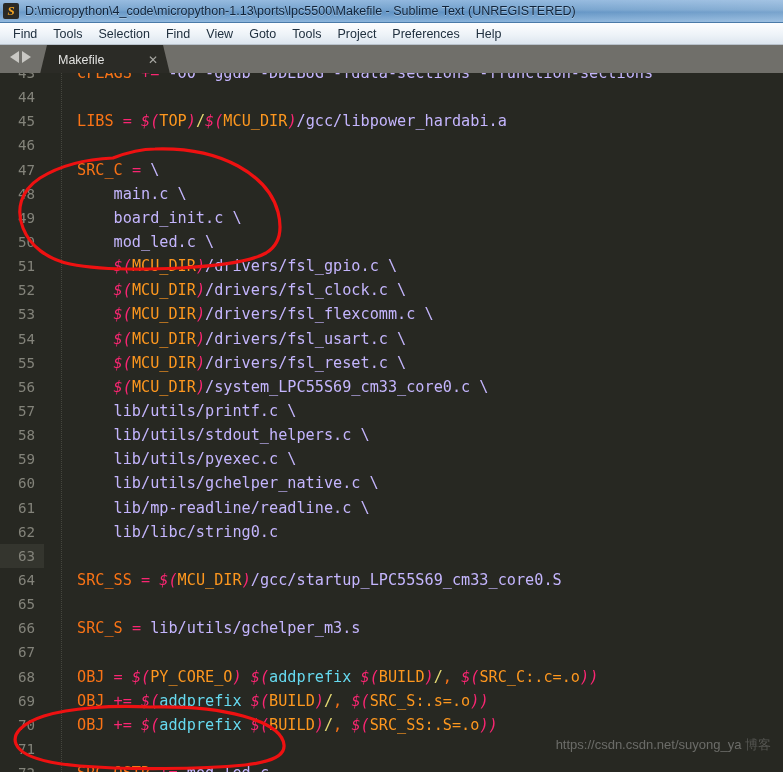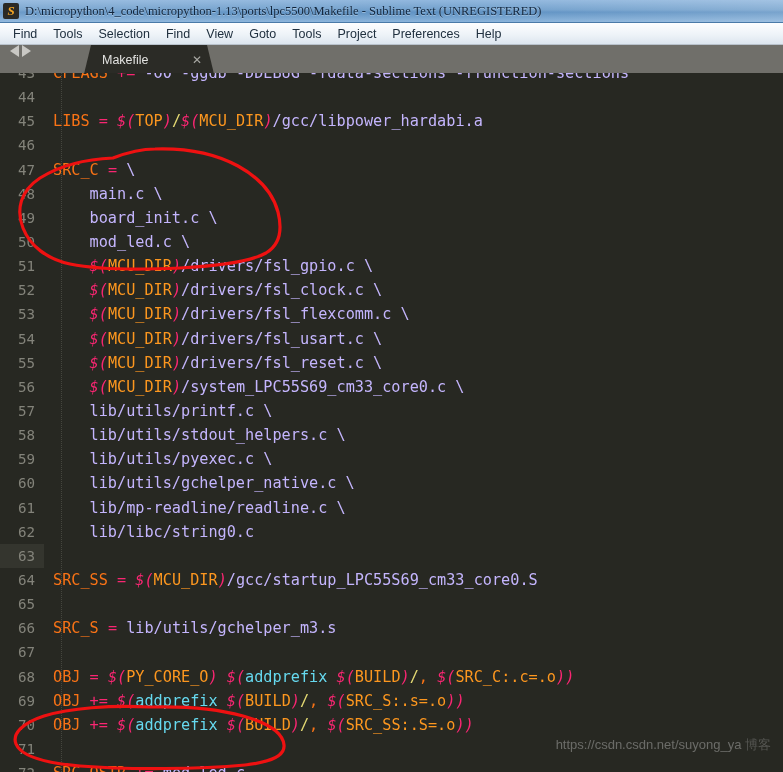--- a/index.html
+++ b/index.html
@@ -48,21 +48,20 @@
     position: relative;
     z-index: 2;
   }
   #window-title {
     color: #10243b;
     font-size: 12.5px;
     white-space: nowrap;
     position: relative;
     z-index: 2;
     text-shadow: 0 1px 0 rgba(255,255,255,0.35);
-    font-family: Liberation Serif, serif;
   }
 
   
   #menubar {
     height: 21px;
     background: linear-gradient(to bottom, #fdfeff 0%, #eef3f8 55%, #dde6ef 100%);
     border-bottom: 1px solid #b9c2cc;
     display: flex;
     align-items: center;
     padding-left: 5px;
@@ -73,23 +72,22 @@
     padding: 2px 8px;
     white-space: nowrap;
     cursor: default;
   }
 
   
   #tabbar {
     height: 29px;
     background: #706f6a;
     display: flex;
-    align-items: flex-start;
-    position: relative;
-    gap: 44px;
+    align-items: center;
+    position: relative;
   }
   #tab-nav {
     display: flex;
     align-items: center;
     gap: 3px;
     padding: 0 9px 6px 10px;
   }
   .arrow {
     width: 0; height: 0;
     border-top: 6px solid transparent;
@@ -136,20 +134,21 @@
     font-family: "DejaVu Sans Mono", "Liberation Mono", monospace;
     font-size: 15.2px;
     line-height: 24.15px;
     white-space: pre;
   }
   .line {
     height: 24.15px;
     display: flex;
     align-items: center;
     white-space: pre;
+    gap: 24px;
   }
   .line.current .gutter { background: #34352e; }
   .gutter {
     width: 44px;
     flex: 0 0 44px;
     text-align: right;
     padding-right: 9px;
     box-sizing: border-box;
     color: #83837a;
     font-size: 14.2px;

